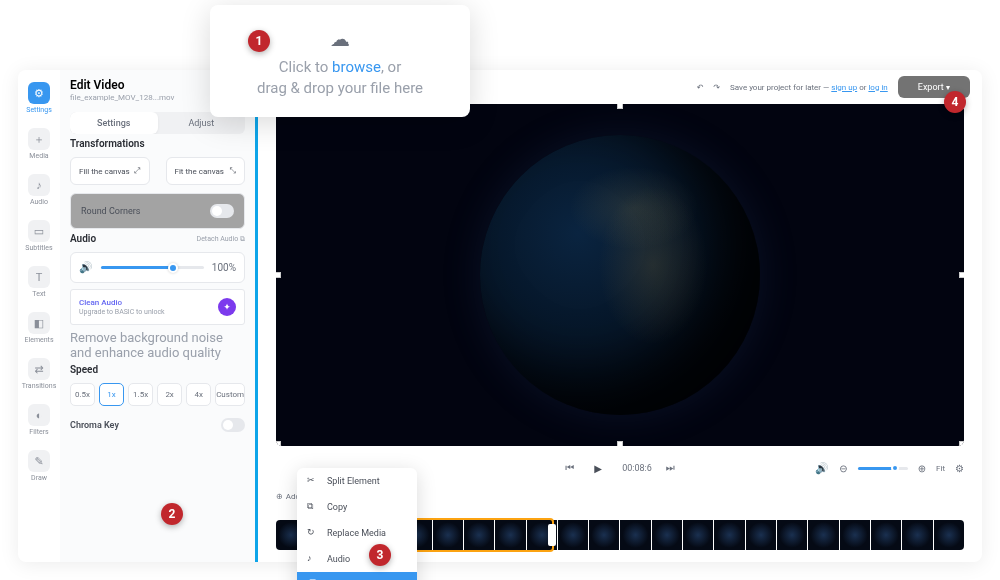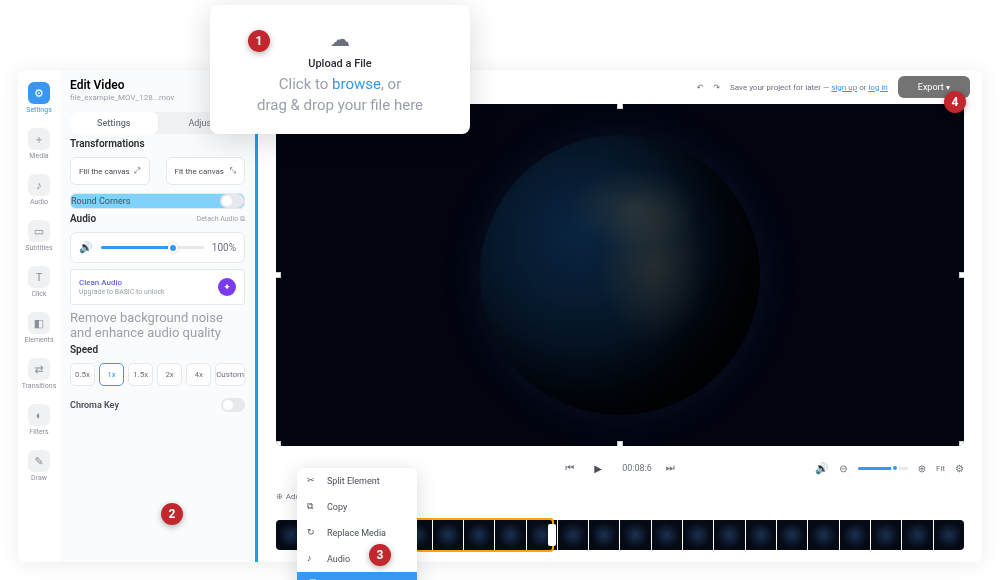--- a/index.html
+++ b/index.html
@@ -14,21 +14,21 @@
 .side{width:198px;background:#fafbfc;border-right:3px solid #0ea5e9;padding:8px 10px;overflow:hidden}
 .side h1{font-size:12px;font-weight:600}
 .sub{font-size:8px;color:#9aa0ab;margin-top:1px}
 .tabs{display:flex;margin-top:10px;background:#f0f1f3;border-radius:6px;overflow:hidden}
 .tab{flex:1;text-align:center;font-size:9px;padding:6px;color:#6a707c;cursor:pointer}
 .tab.active{background:#fff;border-radius:6px;box-shadow:0 1px 3px rgba(0,0,0,.06);font-weight:500}
 .section{margin-top:4px}
 .slabel{font-size:10px;font-weight:600;color:#2a2d34}
 .row{display:flex;gap:16px;margin-top:8px}
 .pill{flex:1;background:#fff;border:1px solid #e6e8ec;border-radius:6px;padding:8px 8px;font-size:8px;color:#4a4f59;display:flex;align-items:center;justify-content:space-between;cursor:pointer}
-.toggle-row{background:#7dd3fc;border:1px solid #e6e8ec;border-radius:6px;display:flex;align-items:center;justify-content:space-between;margin-top:8px}
+.toggle-row{background:#a3a3a3;border:1px solid #e6e8ec;border-radius:6px;padding:10px;display:flex;align-items:center;justify-content:space-between;margin-top:8px}
 .toggle-row span{font-size:9px;color:#4a4f59}
 .toggle{width:24px;height:14px;background:#e6e8ec;border-radius:7px;position:relative}
 .toggle::after{content:"";position:absolute;width:10px;height:10px;background:#fff;border-radius:50%;top:2px;left:2px}
 .audiohdr{display:flex;justify-content:space-between;align-items:center}
 .detach{font-size:7px;color:#9aa0ab}
 .volrow{display:flex;align-items:center;gap:8px;background:#fff;border:1px solid #e6e8ec;border-radius:6px;padding:8px;margin-top:8px}
 .slider{flex:1;height:3px;background:#e6e8ec;border-radius:2px;position:relative}
 .slider .fill{position:absolute;left:0;top:0;bottom:0;width:70%;background:#3897f0;border-radius:2px}
 .slider .knob{position:absolute;left:70%;top:50%;transform:translate(-50%,-50%);width:10px;height:10px;background:#3897f0;border-radius:50%;border:2px solid #fff;box-shadow:0 0 3px rgba(0,0,0,.2)}
 .volpct{font-size:10px;color:#6a707c}
@@ -100,21 +100,21 @@
     <div class="navitem">
         <div class="navicon">♪</div>
         <div class="navlabel">Audio</div>
       </div>
     <div class="navitem">
         <div class="navicon">▭</div>
         <div class="navlabel">Subtitles</div>
       </div>
     <div class="navitem">
         <div class="navicon">T</div>
-        <div class="navlabel">Click</div>
+        <div class="navlabel">Text</div>
       </div>
     <div class="navitem">
         <div class="navicon">◧</div>
         <div class="navlabel">Elements</div>
       </div>
     <div class="navitem">
         <div class="navicon">⇄</div>
         <div class="navlabel">Transitions</div>
       </div>
     <div class="navitem">
@@ -296,21 +296,20 @@
       <span class="ci">♪</span>
       <span>Audio</span>
     </div>
   <div class="ctxitem danger">
       <span class="ci">🗑</span>
     </div>
 </div>
 
 <div class="uploadcard">
   <div class="uicon">☁</div>
-  <div class="ut">Upload a File</div>
   <div class="ud">
     <span>Click to </span><a>browse</a><span>, or</span><br><span>drag &amp; drop your file here</span>
   </div>
 </div>
 
 <div class="numbubble n1">1</div>
 <div class="numbubble n2">2</div>
 <div class="numbubble n3">3</div>
 <div class="numbubble n4">4</div>
 

